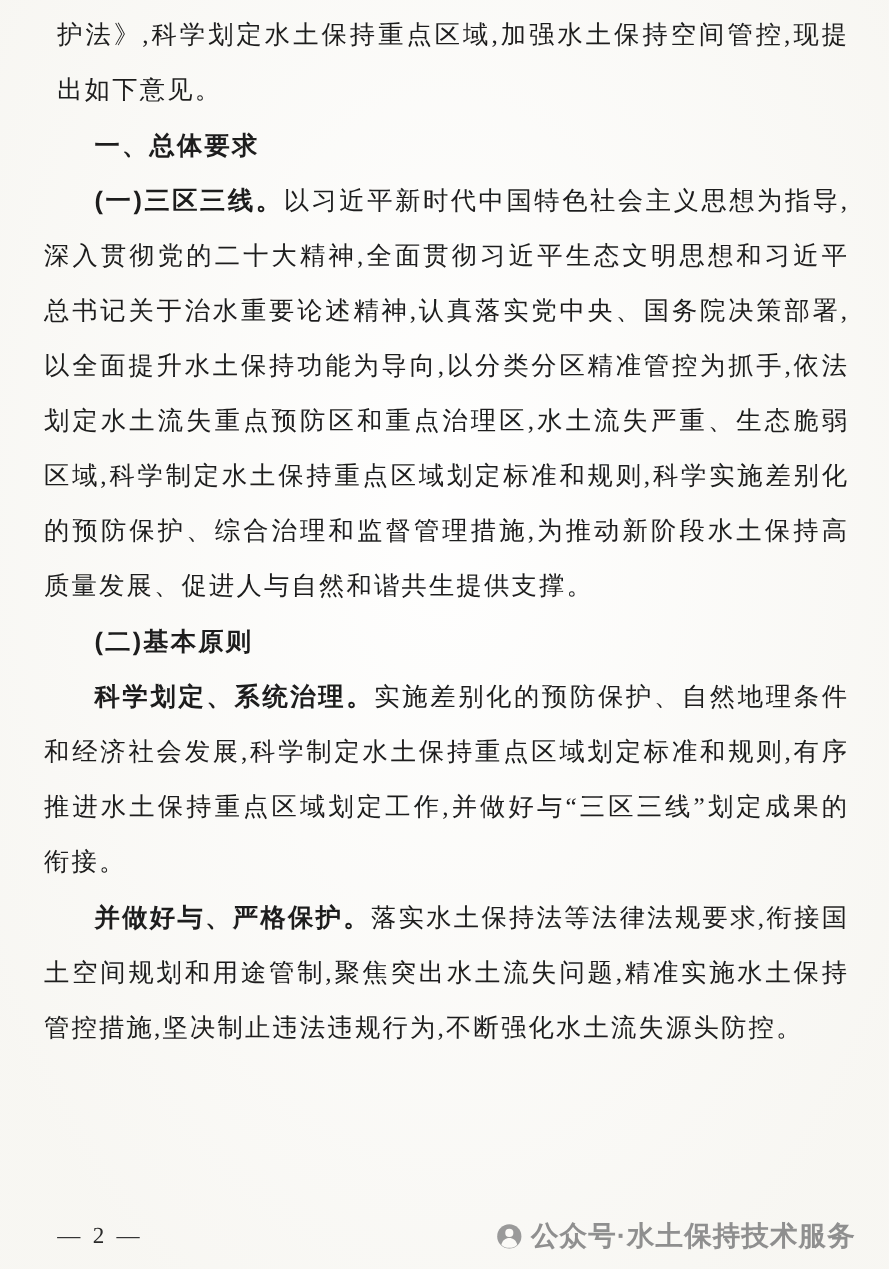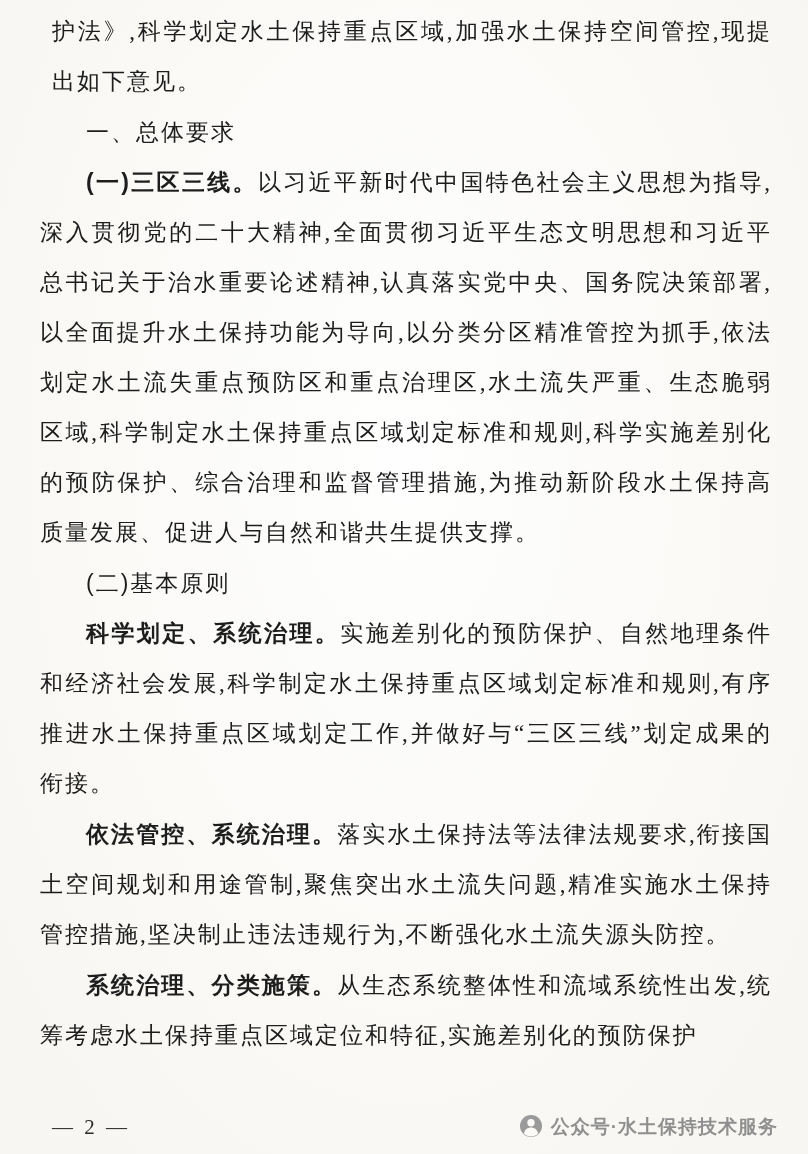--- a/index.html
+++ b/index.html
@@ -30,44 +30,45 @@
     letter-spacing: 2px;
     text-align: justify;
     text-indent: 2em;
   }
   .para.no-indent { text-indent: 0; margin-left: 12px; }
   .lead {
     font-weight: bold;
     font-family: "Liberation Sans", "DejaVu Sans", sans-serif;
   }
   .para.heading {
-    font-weight: normal;
+    font-weight: bold;
     font-family: "Liberation Sans", "DejaVu Sans", sans-serif;
   }
   .footer {
     position: absolute;
     left: 0;
     right: 0;
     bottom: 14px;
     display: flex;
     justify-content: space-between;
     align-items: center;
     padding: 0 30px 0 52px;
   }
   .page-num {
     font-size: 21px;
     letter-spacing: 3px;
     color: #2a2a2a;
   }
   .watermark {
     display: flex;
+    align-items: center;
     gap: 8px;
     color: #8f8f8f;
     font-family: "Liberation Sans", "DejaVu Sans", sans-serif;
-    font-size: 19px;
+    font-size: 25px;
     font-weight: bold;
     letter-spacing: 1px;
   }
   .watermark svg { display: block; }
 </style>
 </head>
 <body>
 
 <div class="page">
   <div class="content">
@@ -75,23 +76,22 @@
     <p class="para no-indent"><span class="lead"></span><span>护法》,科学划定水土保持重点区域,加强水土保持空间管控,现提出如下意见。</span></p>
 
     <p class="para heading"><span>一、总体要求</span></p>
 
     <p class="para"><span class="lead">(一)三区三线。</span><span>以习近平新时代中国特色社会主义思想为指导,深入贯彻党的二十大精神,全面贯彻习近平生态文明思想和习近平总书记关于治水重要论述精神,认真落实党中央、国务院决策部署,以全面提升水土保持功能为导向,以分类分区精准管控为抓手,依法划定水土流失重点预防区和重点治理区,水土流失严重、生态脆弱区域,科学制定水土保持重点区域划定标准和规则,科学实施差别化的预防保护、综合治理和监督管理措施,为推动新阶段水土保持高质量发展、促进人与自然和谐共生提供支撑。</span></p>
 
     <p class="para heading"><span>(二)基本原则</span></p>
 
     <p class="para"><span class="lead">科学划定、系统治理。</span><span>实施差别化的预防保护、自然地理条件和经济社会发展,科学制定水土保持重点区域划定标准和规则,有序推进水土保持重点区域划定工作,并做好与“三区三线”划定成果的衔接。</span></p>
 
-    <p class="para"><span class="lead">依法管控、系统治理。</span><span>落实水土保持法等法律法规要求,衔接国土空间规划和用途管制,聚焦突出水土流失问题,精准实施水土保持管控措施,坚决制止违法违规行为,不断强化水土流失源头防控。</span></p>
+    <p class="para"><span class="lead">并做好与、严格保护。</span><span>落实水土保持法等法律法规要求,衔接国土空间规划和用途管制,聚焦突出水土流失问题,精准实施水土保持管控措施,坚决制止违法违规行为,不断强化水土流失源头防控。</span></p>
 
-    <p class="para"><span class="lead">系统治理、分类施策。</span><span>从生态系统整体性和流域系统性出发,统筹考虑水土保持重点区域定位和特征,实施差别化的预防保护</span></p>
 
   </div>
 
   <div class="footer">
     <span class="page-num">— 2 —</span>
     <span class="watermark">
       <span>
         <svg width="24" height="24" viewBox="0 0 24 24" aria-hidden="true">
           <circle cx="12" cy="12" r="11" fill="#9a9a9a"></circle>
           <circle cx="12" cy="8.8" r="3.7" fill="#fbfaf7"></circle>

